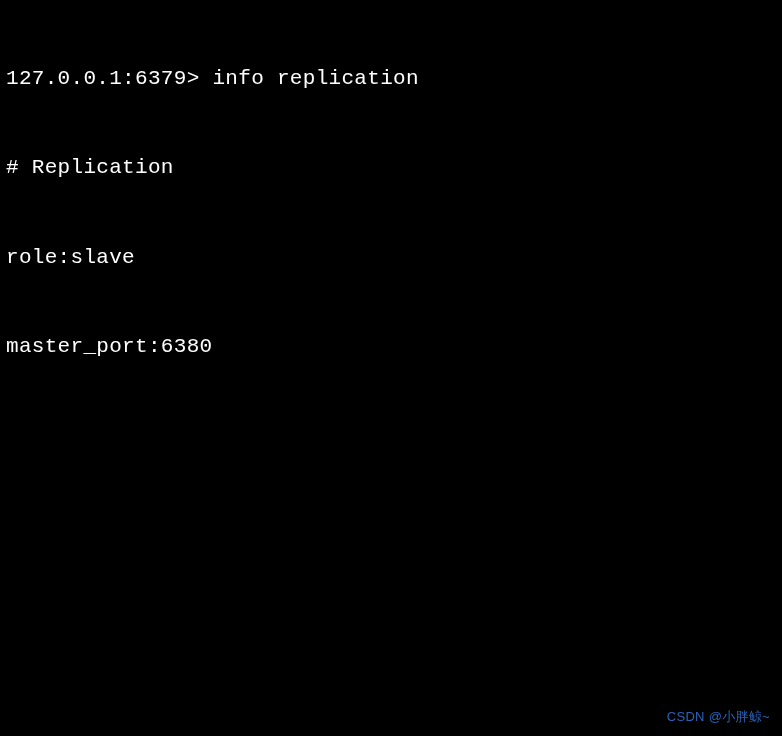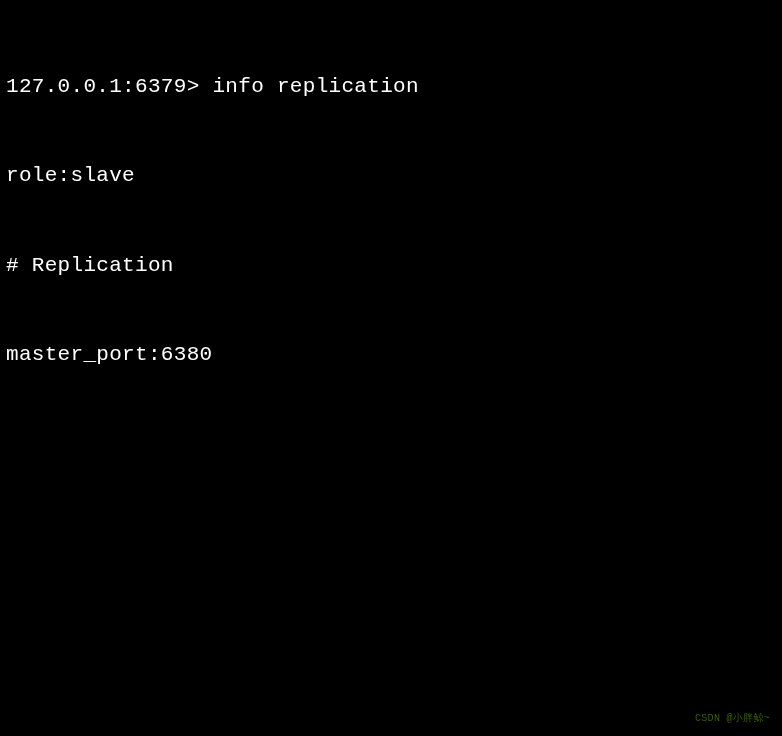--- a/index.html
+++ b/index.html
@@ -18,42 +18,41 @@
       height: 736px;
       overflow: hidden;
       position: relative;
       letter-spacing: 0.3px;
     }
     .terminal {
       white-space: pre;
     }
     .prompt-line {
       display: block;
-      margin-top: 8px;
     }
     .output-line {
       display: block;
     }
     .watermark {
       position: absolute;
       bottom: 10px;
       right: 12px;
-      font-size: 10px;
-      color: #4d7c0f;
-      font-family: Liberation Mono, monospace;
+      font-size: 13px;
+      color: #3b82f6;
+      font-family: Liberation Sans, sans-serif;
       opacity: 0.75;
     }
   </style>
 </head>
 <body>
 
 <div class="terminal">
   <span class="prompt-line"><span>127.0.0.1:6379&gt;</span> <span>info replication</span></span>
+  <span class="output-line"># Replication</span>
   <span class="output-line">role:slave</span>
-  <span class="output-line"># Replication</span>
   <span class="output-line">master_port:6380</span>
   
   
   
   
   
   
   
   
   

